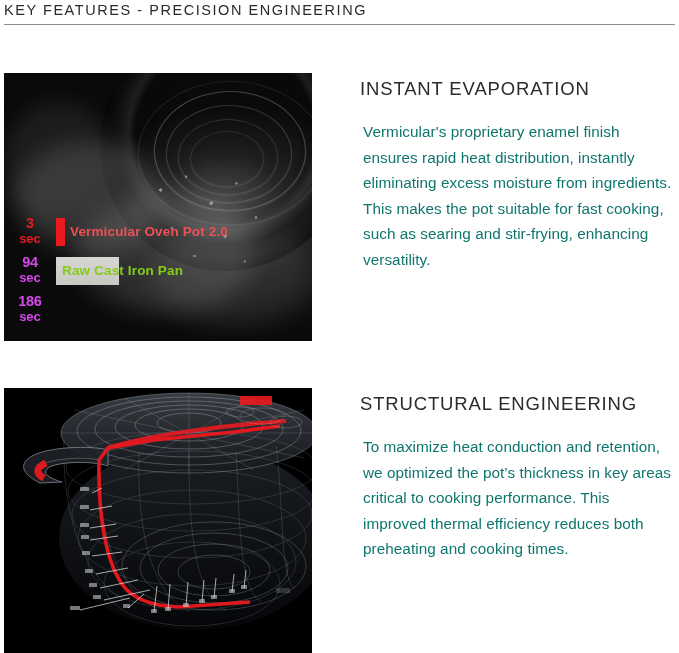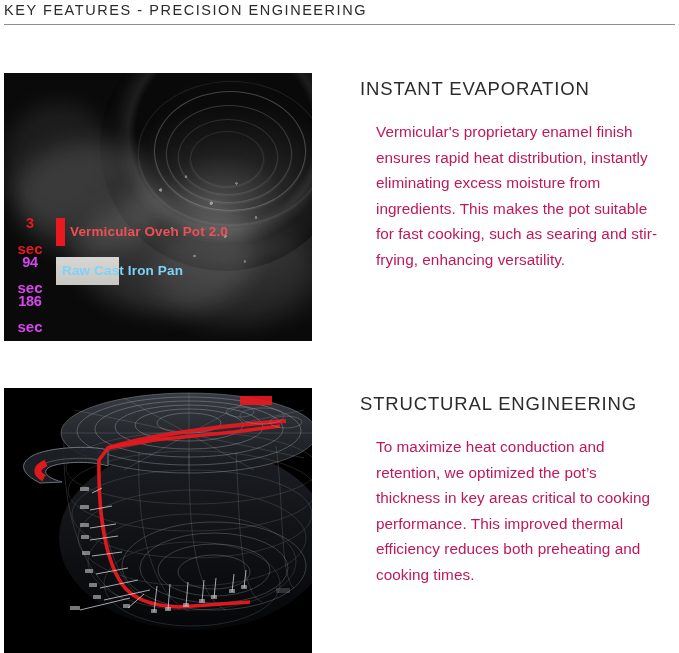--- a/index.html
+++ b/index.html
@@ -77,22 +77,22 @@
     letter-spacing: 0.85px;
     font-weight: 400;
     color: #2b2b2b;
     line-height: 24px;
     margin: 0 0 18px 0;
     white-space: nowrap;
   }
   .copy-body {
     font-size: 15.3px;
     line-height: 25.6px;
-    color: #be185d;
-    margin: 16px;
+    color: #0f766e;
+    margin: 3px;
     letter-spacing: 0.05px;
   }
 
   
   .pot-photo {
     position: absolute;
     inset: 0;
     background:
       radial-gradient(ellipse 120px 90px at 215px 130px, rgba(95,95,95,0.55) 0%, rgba(40,40,40,0.2) 55%, rgba(0,0,0,0) 75%),
       radial-gradient(ellipse 190px 150px at 230px 150px, #3a3a3a 0%, #1d1d1d 45%, #0a0a0a 80%),
@@ -178,23 +178,23 @@
     line-height: 1.0;
   }
   .bar-value .num {
     display: block;
     font-size: 14.5px;
     font-weight: 700;
     letter-spacing: -0.3px;
   }
   .bar-value .unit {
     display: block;
-    font-size: 15px;
+    font-size: 13px;
     font-weight: 700;
-    margin-top: 10px;
+    margin-top: 1px;
   }
   .bar-value.accent .num,
   .bar-value.accent .unit { color: #e8191f; }
   .bar-value.plain .num,
   .bar-value.plain .unit { color: #d946ef; }
 
   .bar-track {
     position: absolute;
     left: 42px;
     top: 2px;
@@ -215,21 +215,21 @@
     position: absolute;
     left: 6px;
     top: 4px;
     font-size: 13.5px;
     font-weight: 700;
     letter-spacing: 0.15px;
     white-space: nowrap;
     line-height: 20px;
   }
   .bar-label.on-accent { color: #f05055; left: 14px; }
-  .bar-label.on-grey   { color: #7dd3fc; }
+  .bar-label.on-grey   { color: #84cc16; }
 
   
   .cad-photo {
     position: absolute;
     inset: 0;
     background: #000;
     overflow: hidden;
   }
   .cad-svg { position: absolute; left: 0; top: 0; }
 </style>

